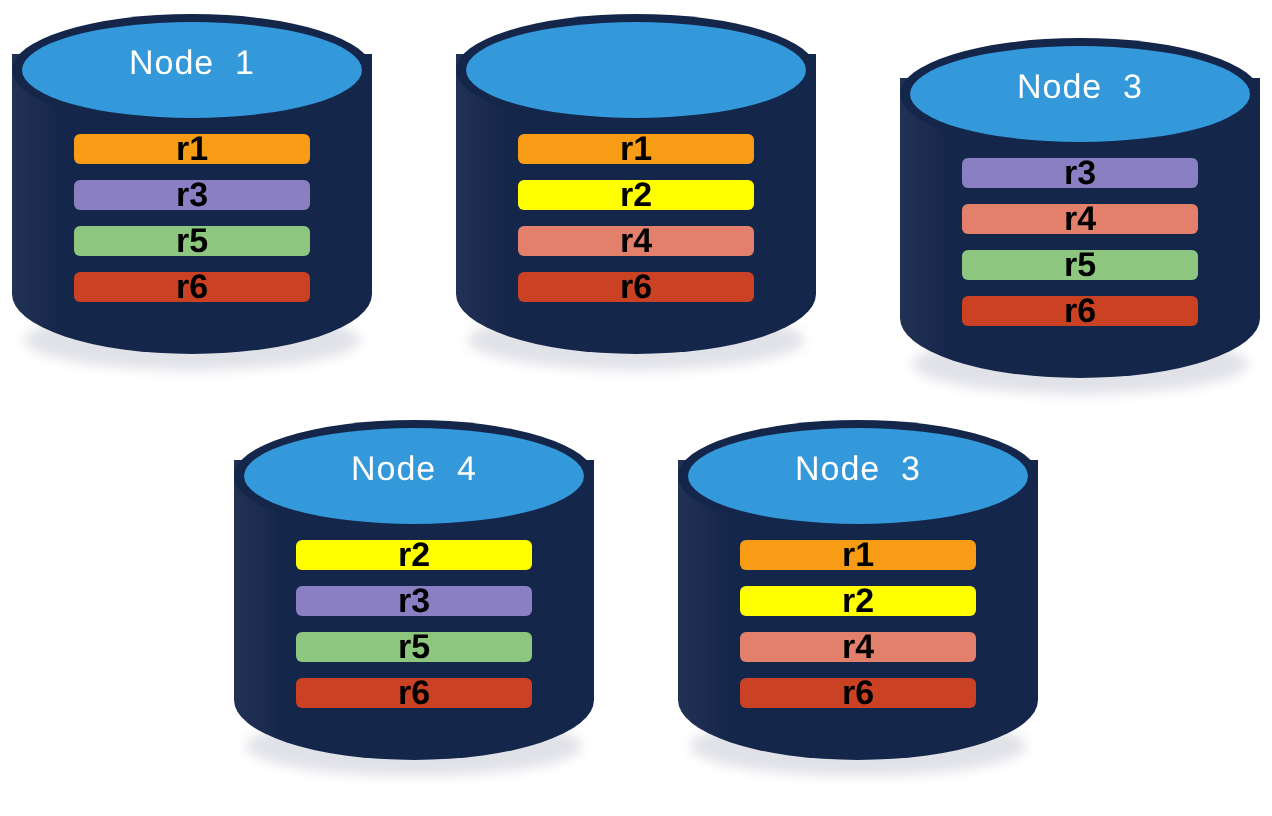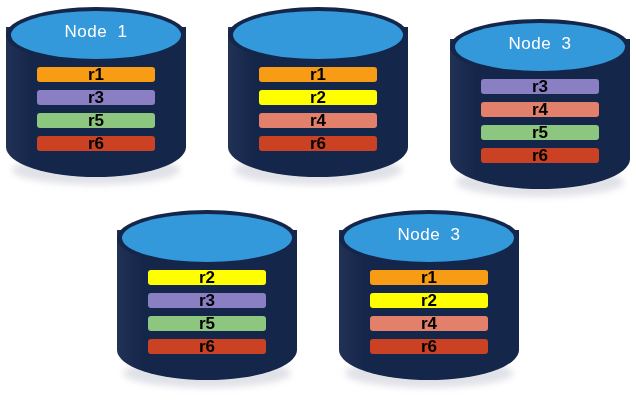--- a/index.html
+++ b/index.html
@@ -157,20 +157,21 @@
       <div class="replica-bar" style="background: rgb(140, 198, 127);">r5</div>
       <div class="replica-bar" style="background: rgb(203, 65, 36);">r6</div>
     </div>
   </div>
 
   <div class="node n4">
     <div class="cyl-shadow"></div>
     <div class="cyl-body"></div>
     <div class="cyl-top-rim"></div>
     <div class="cyl-top"></div>
+    <div class="node-label">Node  4</div>
     <div class="replicas">
       <div class="replica-bar" style="background: rgb(255, 255, 0);">r2</div>
       <div class="replica-bar" style="background: rgb(139, 127, 196);">r3</div>
       <div class="replica-bar" style="background: rgb(140, 198, 127);">r5</div>
       <div class="replica-bar" style="background: rgb(203, 65, 36);">r6</div>
     </div>
   </div>
 
   <div class="node n5">
     <div class="cyl-shadow"></div>

